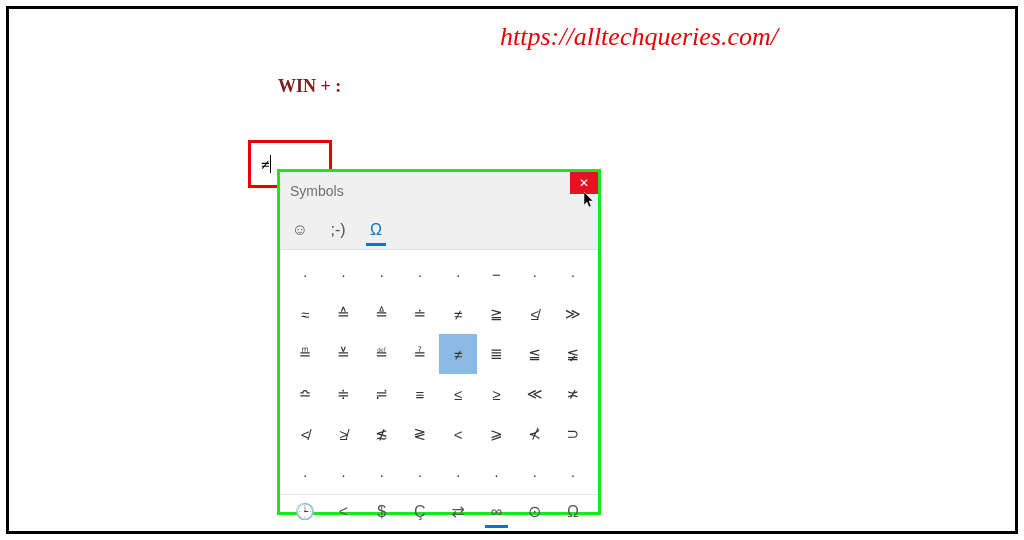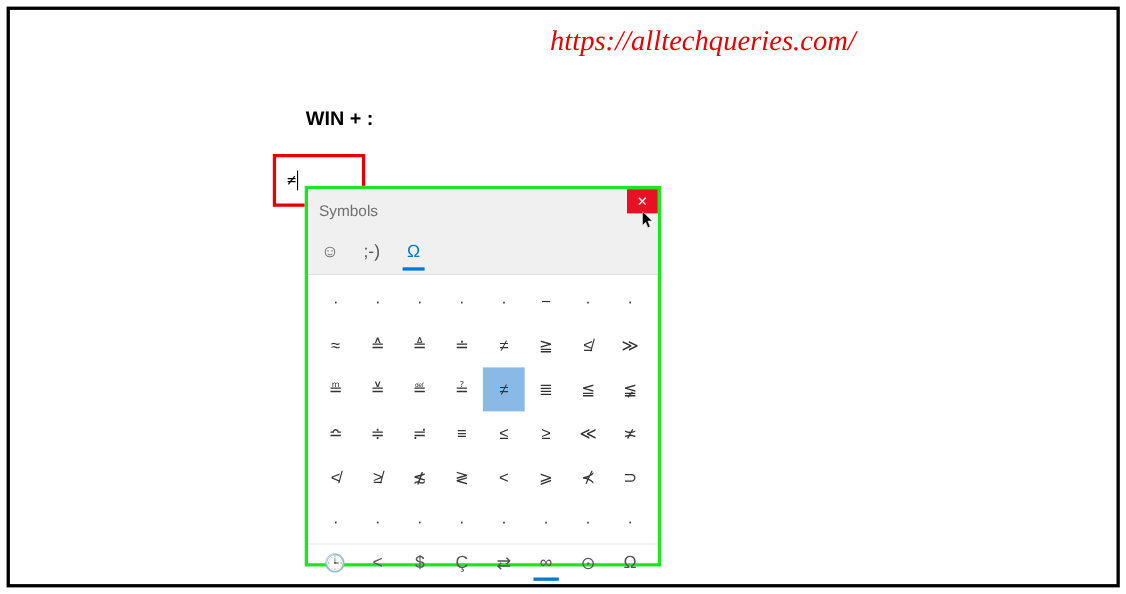--- a/index.html
+++ b/index.html
@@ -24,26 +24,26 @@
       top: 22px;
       left: 500px;
       font-family: "Times New Roman", serif;
       font-weight: normal;
       font-style: italic;
       color: #e60000;
       font-size: 26px;
     }
     .heading {
       position: absolute;
-      top: 98px;
+      top: 76px;
       left: 278px;
-      font-family: Liberation Sans, sans-serif;
+      font-family: Liberation Serif, serif;
       font-weight: bold;
       font-size: 18px;
-      color: #000000;
+      color: #7f1d1d;
     }
     .input-area {
       position: absolute;
       top: 140px;
       left: 248px;
       width: 84px;
       height: 48px;
       border: 3px solid #e60000;
       background: #fff;
       display: flex;

